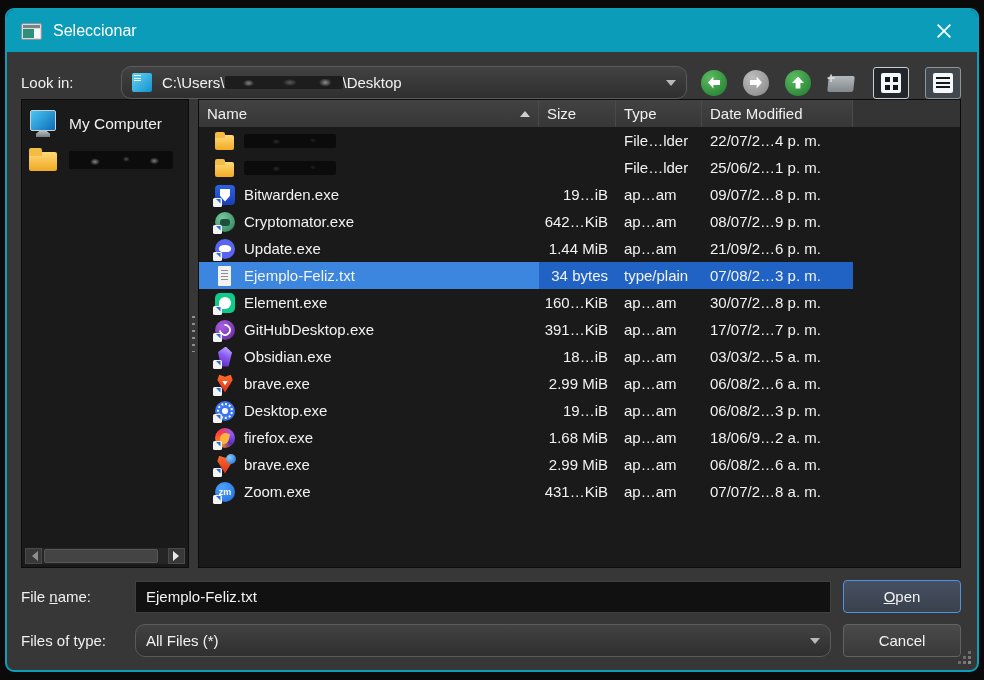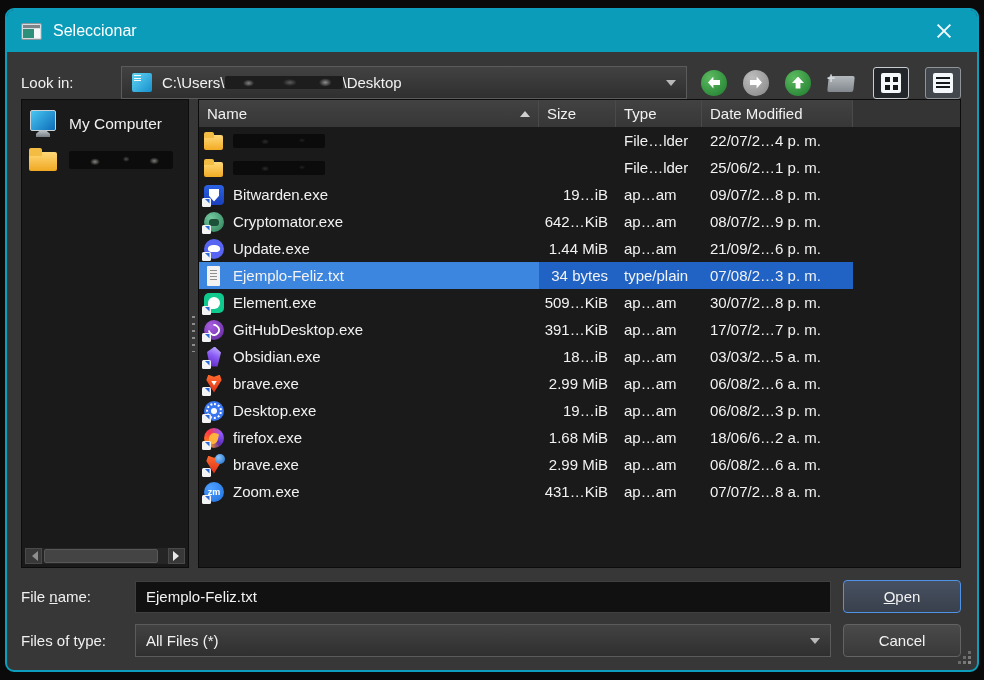--- a/index.html
+++ b/index.html
@@ -21,21 +21,21 @@
   .closebtn::before{transform:rotate(45deg)}
   .closebtn::after{transform:rotate(-45deg)}
 
   
   .content{flex:1;display:flex;flex-direction:column;padding:14px 16px 13px 14px}
 
   .lookrow{display:flex;align-items:center;flex:none}
   .lbl{font-size:15px;color:#f0f0f0}
   .look-lbl{width:100px;flex:none}
   .combo{height:33px;background:linear-gradient(180deg,#424242,#2f2f2f);border:1px solid #5b5b5b;
-    border-radius:0;display:flex;align-items:center;padding:0 10px;font-size:15px;color:#f2f2f2}
+    border-radius:10px;display:flex;align-items:center;padding:0 10px;font-size:15px;color:#f2f2f2}
   .look-combo{flex:1;margin-right:14px}
   .darr{margin-left:auto;width:0;height:0;border:5px solid transparent;border-top:6px solid #b9b9b9;transform:translateY(3px)}
 
   .ic-desktop{width:20px;height:19px;flex:none;position:relative;margin-right:10px;border-radius:2px;
     background:linear-gradient(135deg,#63d6f4,#1590ce)}
   .ic-desktop::after{content:'';position:absolute;left:2px;top:2px;width:7px;height:6px;
     background:repeating-linear-gradient(180deg,rgba(255,255,255,.95) 0 1px,transparent 1px 2.6px)}
 
   .navgroup{display:flex;align-items:center;gap:16px;flex:none}
   .navbtn{width:26px;height:26px;border-radius:50%;position:relative;cursor:pointer;flex:none}
@@ -95,21 +95,21 @@
   .h-size{width:77px}
   .h-type{width:86px}
   .h-date{width:151px}
   .h-fill{flex:1;border-right:none;background:#343434;cursor:default}
   .sortarrow{margin-left:auto;width:0;height:0;border-left:5px solid transparent;
     border-right:5px solid transparent;border-bottom:6px solid #cfcfcf}
 
   .rows{flex:1;overflow:hidden}
   .row{display:flex;height:27px;width:654px;font-size:15px;color:#f2f2f2;cursor:pointer}
   .cell{display:flex;align-items:center;height:100%}
-  .c-name{width:340px;padding-left:5px}
+  .c-name{width:340px;padding-left:16px}
   .c-size{width:77px;justify-content:flex-end;padding-right:8px}
   .c-type{width:86px;padding-left:8px}
   .c-date{width:151px;padding-left:8px}
   .row.sel .c-name{background:#3c86e0}
   .row.sel .c-size,.row.sel .c-type,.row.sel .c-date{background:#2063c4}
 
   
   .fi{width:20px;height:20px;position:relative;margin-right:9px;flex:none;font-style:normal}
   .ic-folder::before{content:'';position:absolute;left:0;right:1px;top:4px;bottom:1px;
     background:linear-gradient(180deg,#ffd978,#f2ab24);border-radius:2px}
@@ -315,21 +315,21 @@
               <div class="cell c-type">type/plain</div>
               <div class="cell c-date">07/08/2…3 p. m.</div>
             </div>
             <div class="row">
               <div class="cell c-name">
                 <span class="fi ic-element">
                   <i class="lnk"></i>
                 </span>
                 <span class="nm">Element.exe</span>
               </div>
-              <div class="cell c-size">509…KiB</div>
+              <div class="cell c-size">160…KiB</div>
               <div class="cell c-type">ap…am</div>
               <div class="cell c-date">30/07/2…8 p. m.</div>
             </div>
             <div class="row">
               <div class="cell c-name">
                 <span class="fi ic-github">
                   <i class="lnk"></i>
                 </span>
                 <span class="nm">GitHubDesktop.exe</span>
               </div>
@@ -372,21 +372,21 @@
             </div>
             <div class="row">
               <div class="cell c-name">
                 <span class="fi ic-firefox">
                   <i class="lnk"></i>
                 </span>
                 <span class="nm">firefox.exe</span>
               </div>
               <div class="cell c-size">1.68 MiB</div>
               <div class="cell c-type">ap…am</div>
-              <div class="cell c-date">18/06/6…2 a. m.</div>
+              <div class="cell c-date">18/06/9…2 a. m.</div>
             </div>
             <div class="row">
               <div class="cell c-name">
                 <span class="fi ic-brave2">
                   <i class="lnk"></i>
                 </span>
                 <span class="nm">brave.exe</span>
               </div>
               <div class="cell c-size">2.99 MiB</div>
               <div class="cell c-type">ap…am</div>

